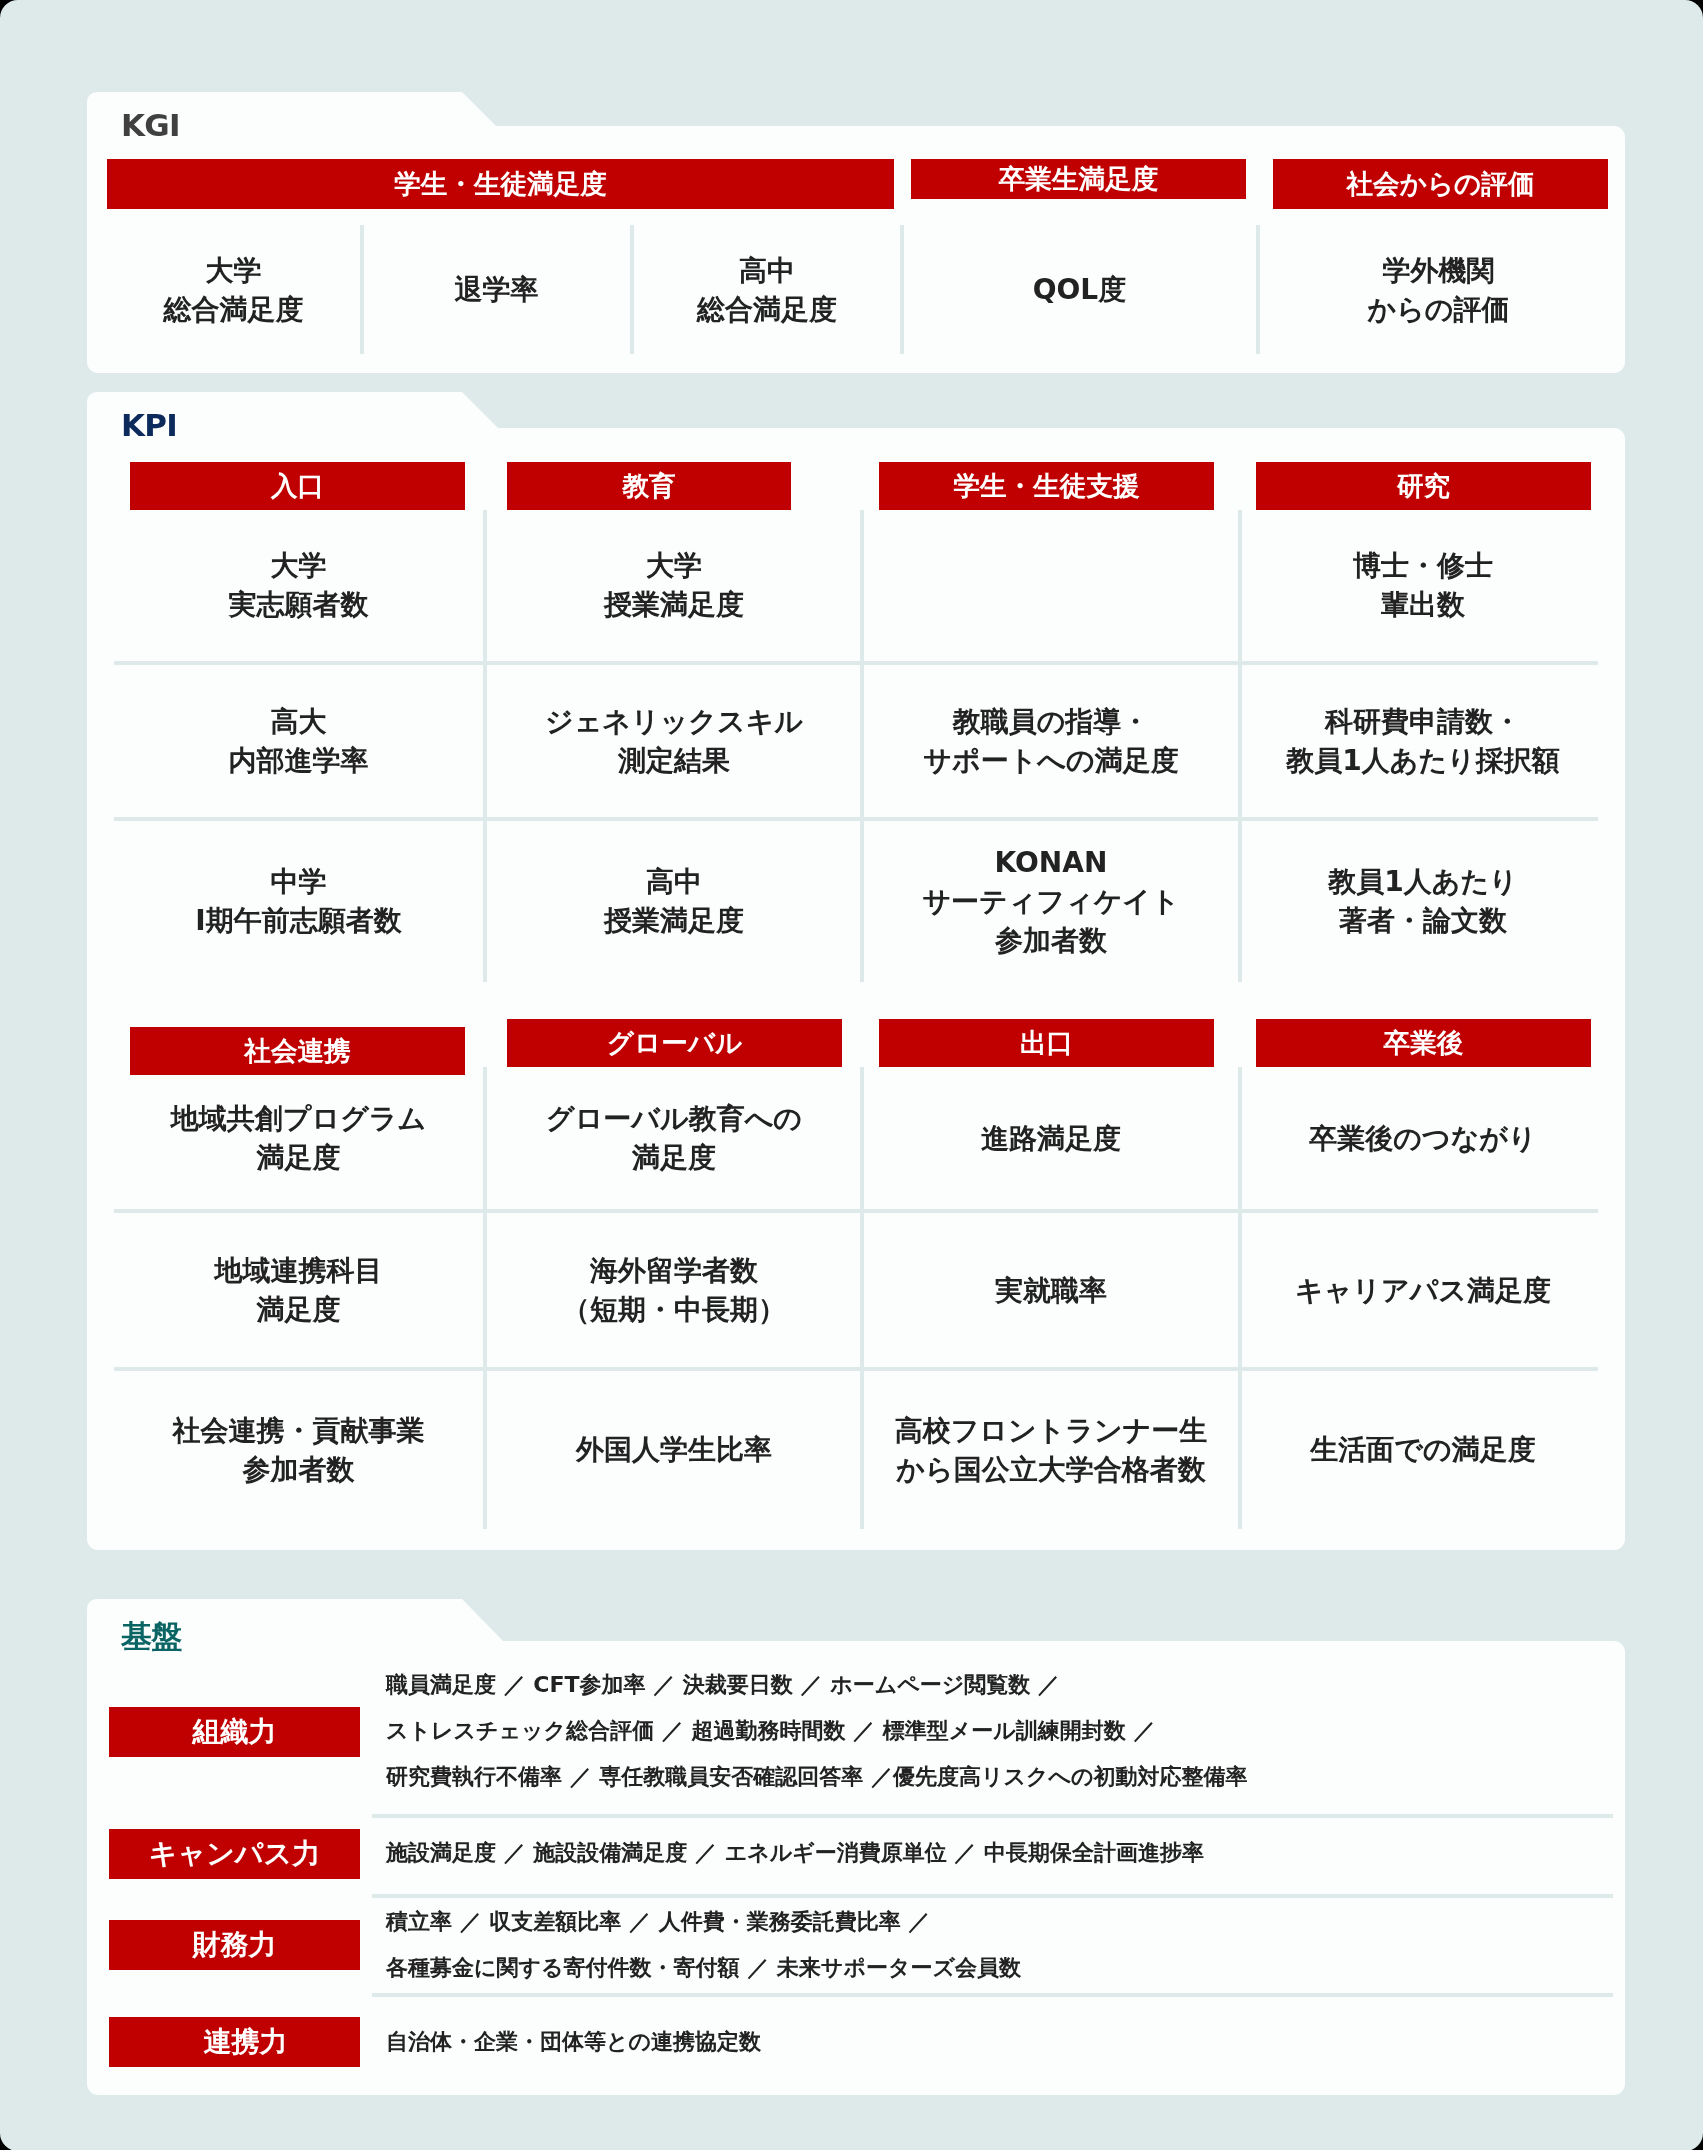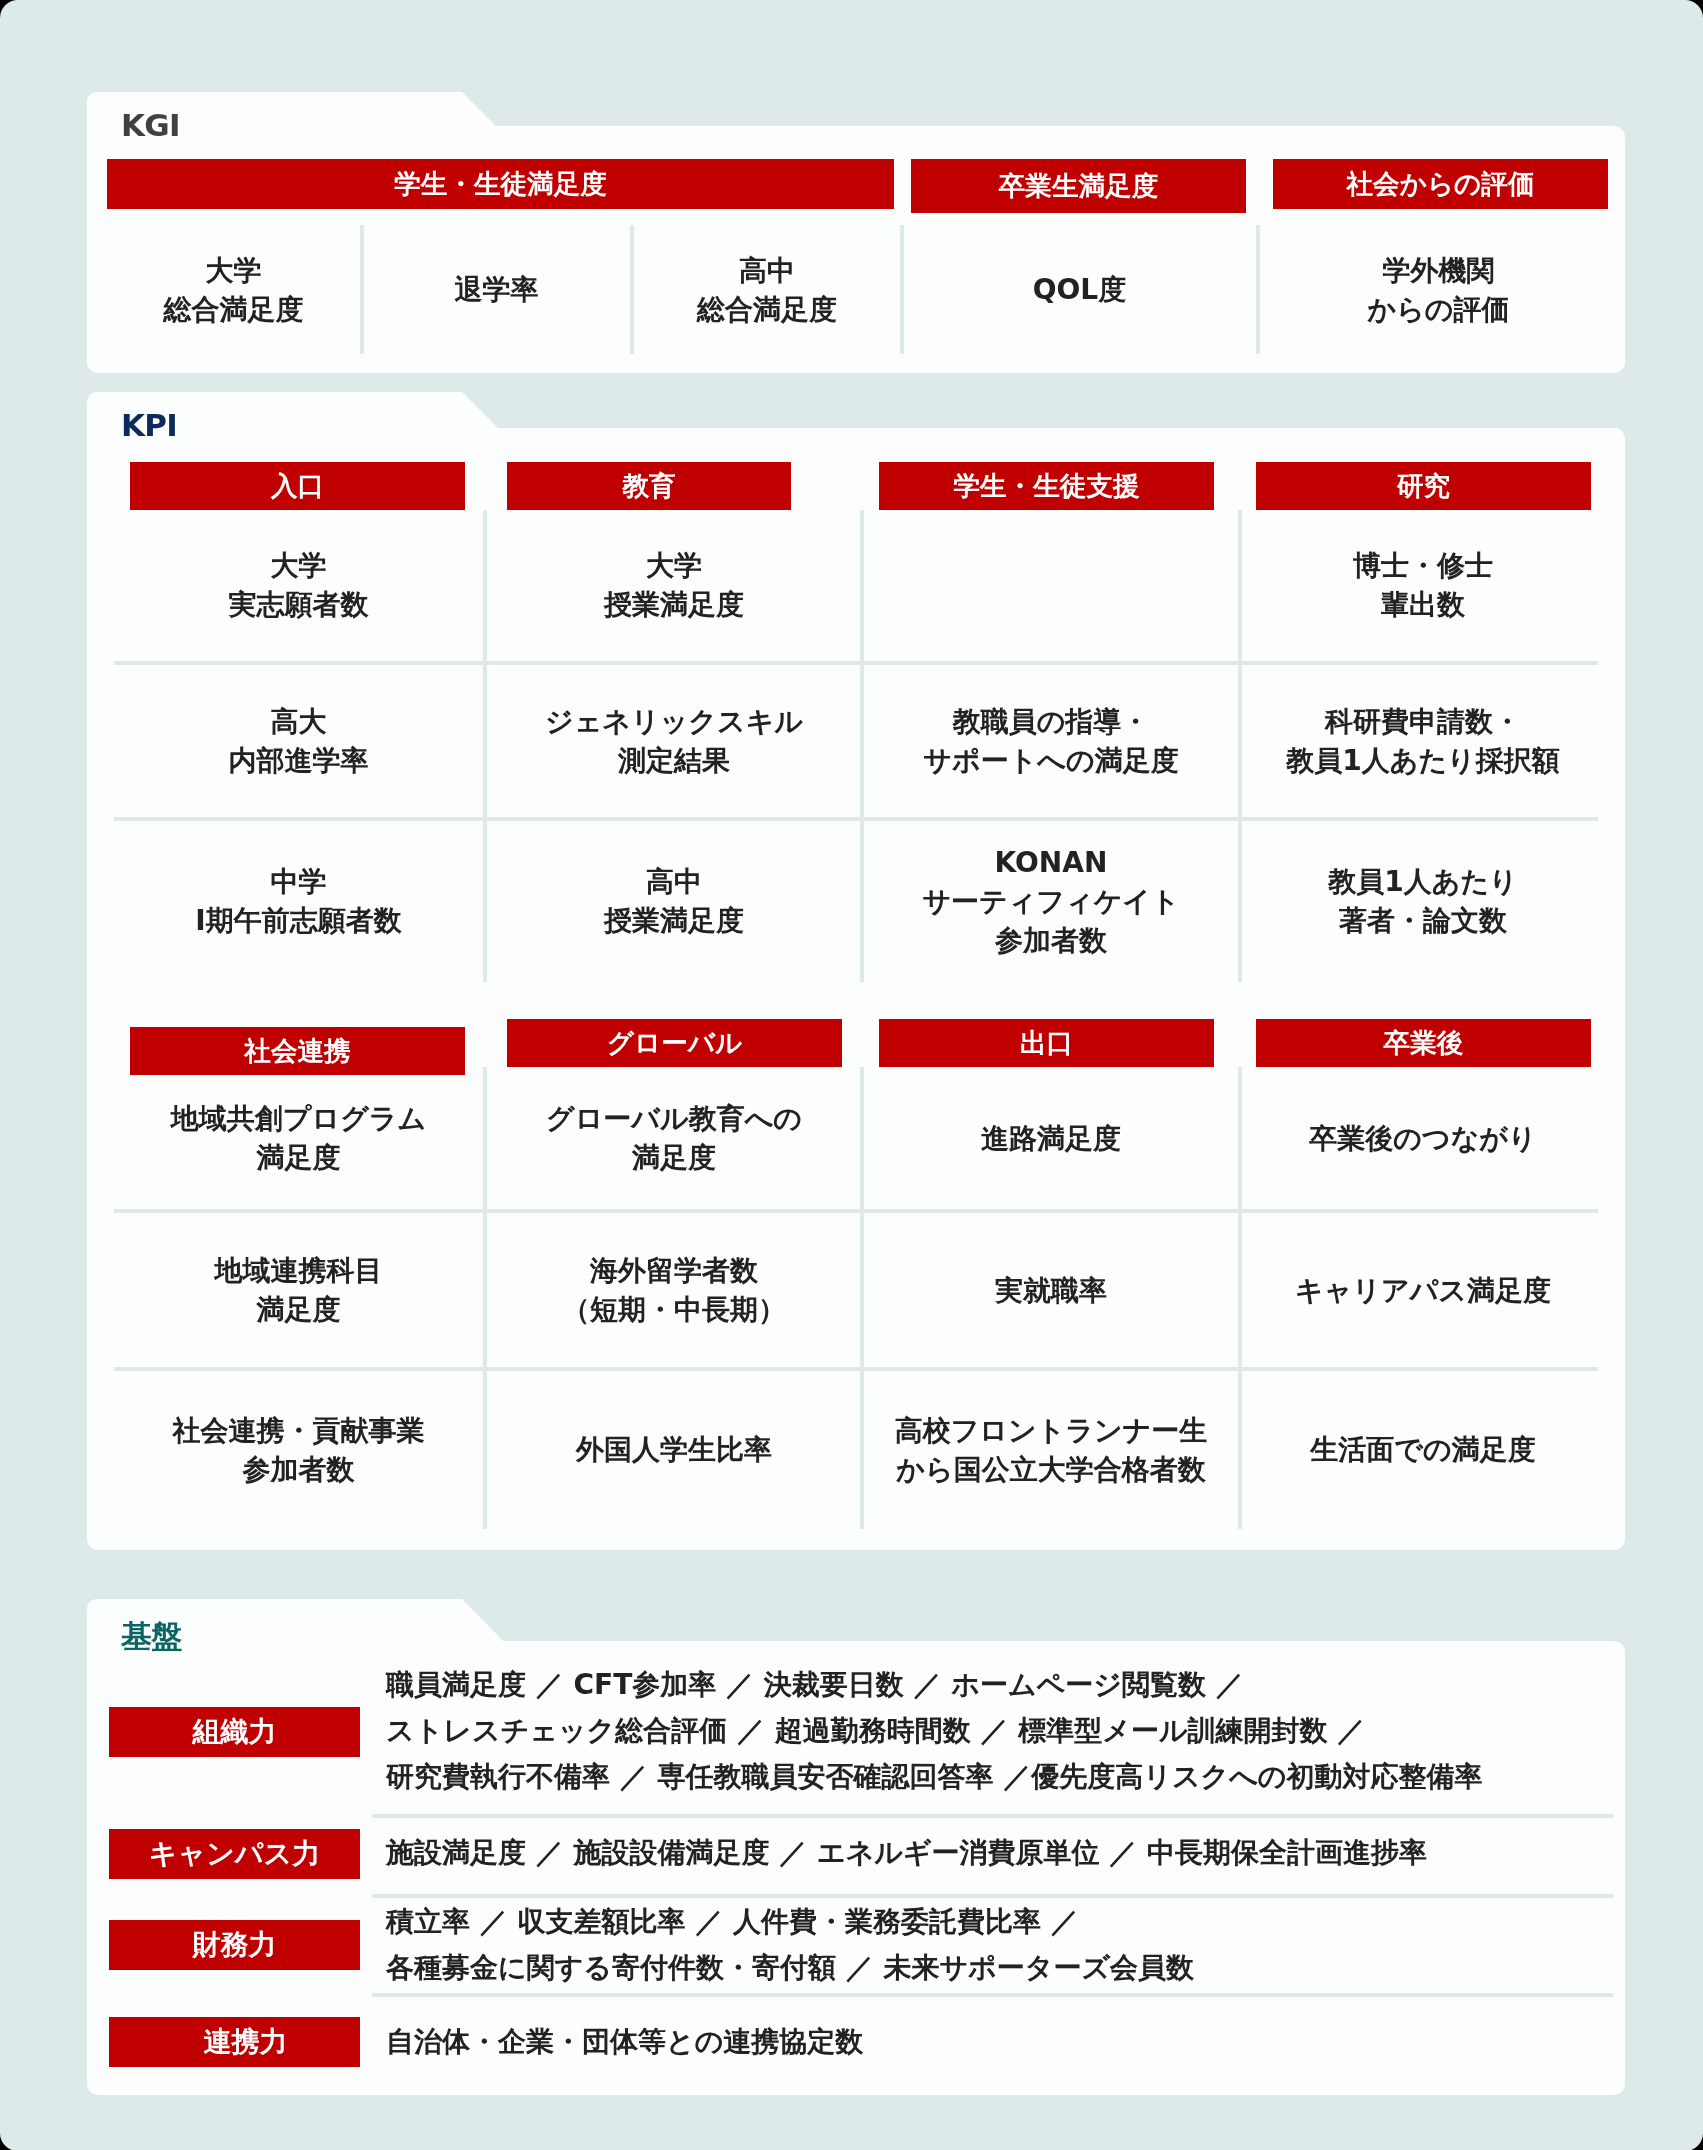--- a/index.html
+++ b/index.html
@@ -36,35 +36,35 @@
   }
   .vline { position: absolute; width: 3.5px; background: #deeaea; }
   .hline { position: absolute; height: 3.5px; background: #deeaea; }
   .kiban-label {
     position: absolute; left: 22px; width: 251px; height: 50px;
     background: #c00000; color: #fff; font-weight: bold; font-size: 28px;
     display: flex; align-items: center; justify-content: center;
   }
   .kiban-text {
     position: absolute; left: 299px; color: #222; font-weight: bold;
-    font-size: 28px; line-height: 46px; white-space: pre-line;
+    font-size: 22px; line-height: 46px; white-space: pre-line;
   }
 </style>
 </head>
 <body>
 
 <div class="frame">
 
   <div class="panel" style="top:92px;height:281px;">
     <div class="panel-tab"></div>
     <div class="panel-body" style="top:34px;"></div>
     <div class="section-label" style="color:#404040;">KGI</div>
 
     <div class="red-head" style="left:20px;top:67px;width:787px;height:50px;">学生・生徒満足度</div>
-    <div class="red-head" style="left:824px;top:67px;width:335px;height:54px;">卒業生満足度</div>
+    <div class="red-head" style="left:824px;top:67px;width:335px;height:40px;">卒業生満足度</div>
     <div class="red-head" style="left:1186px;top:67px;width:335px;height:50px;">社会からの評価</div>
 
     <div class="cell" style="left:20px;top:133px;width:253px;height:129px;">大学
 総合満足度</div>
     <div class="vline" style="left:273px;top:133px;height:129px;"></div>
     <div class="cell" style="left:276px;top:133px;width:267px;height:129px;">退学率</div>
     <div class="vline" style="left:543px;top:133px;height:129px;"></div>
     <div class="cell" style="left:547px;top:133px;width:266px;height:129px;">高中
 総合満足度</div>
     <div class="vline" style="left:813px;top:133px;height:129px;"></div>

